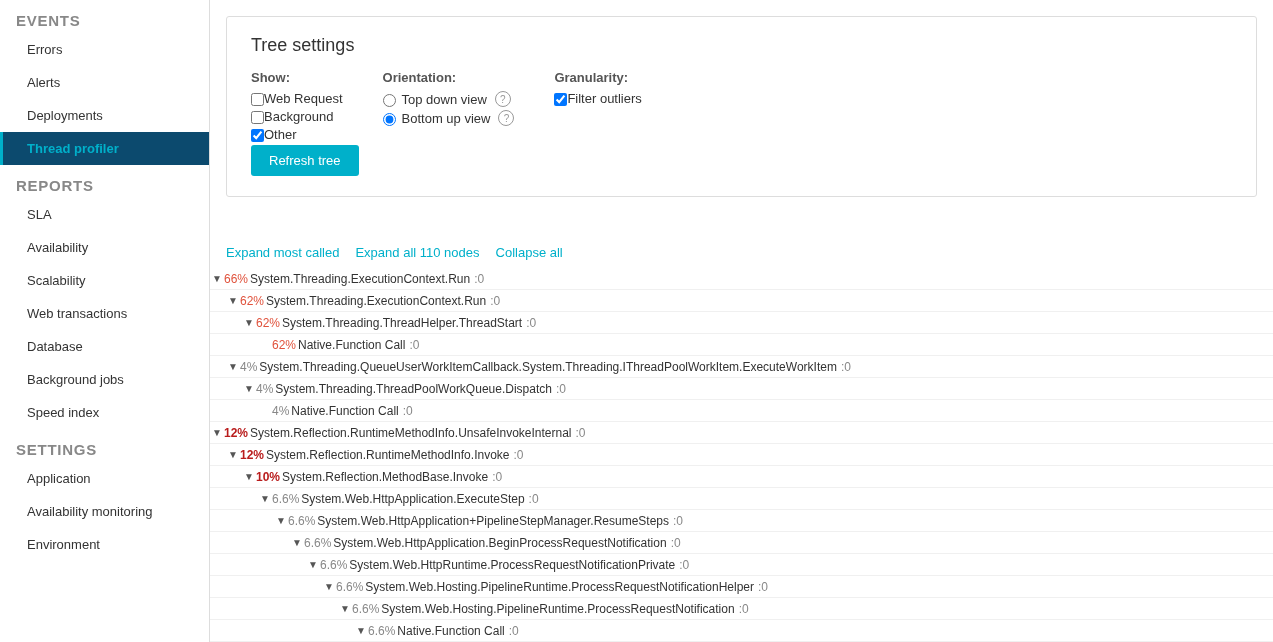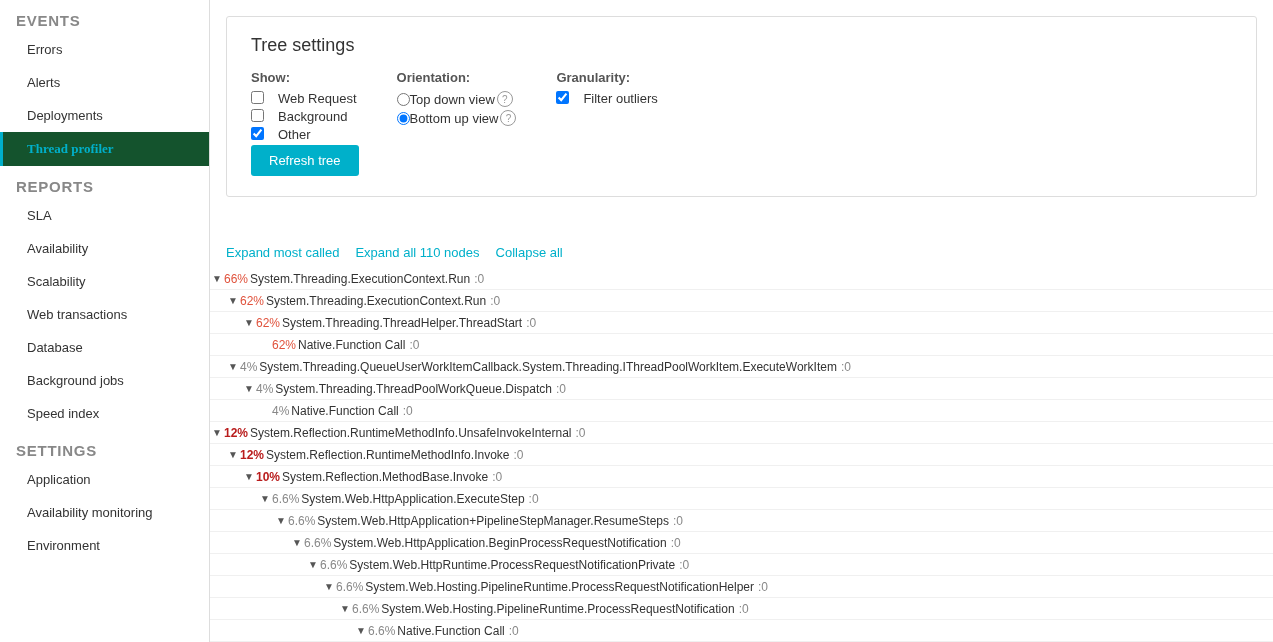--- a/index.html
+++ b/index.html
@@ -24,24 +24,23 @@
     }
     .sidebar-item {
       padding: 9px 24px;
       cursor: pointer;
       color: #333;
       font-size: 13px;
       border-left: 3px solid transparent;
     }
     .sidebar-item.active {
       border-left: 3px solid #00b0ca;
-      background: #14532d;
+      background: #0c4a6e;
       color: #00b0ca;
       font-weight: bold;
-      font-family: Liberation Serif, serif;
     }
 
     
     .main {
       flex: 1;
       overflow-y: auto;
       background: #fff;
       padding: 0;
     }
 
@@ -66,28 +65,29 @@
     }
     .settings-group label.group-label {
       font-size: 13px;
       font-weight: bold;
       color: #555;
       display: block;
       margin-bottom: 6px;
     }
     .settings-group .checkbox-row {
       display: flex;
-      align-items: flex-start;
-      gap: 14px;
+      align-items: flex-end;
+      gap: 0;
       margin-bottom: 3px;
       font-size: 13px;
     }
     .settings-group .radio-row {
       display: flex;
-      align-items: center;
+      align-items: flex-end;
+      gap: 6px;
       margin-bottom: 3px;
       font-size: 13px;
     }
     .help-icon {
       display: inline-flex;
       align-items: center;
       justify-content: center;
       width: 16px;
       height: 16px;
       border-radius: 50%;

